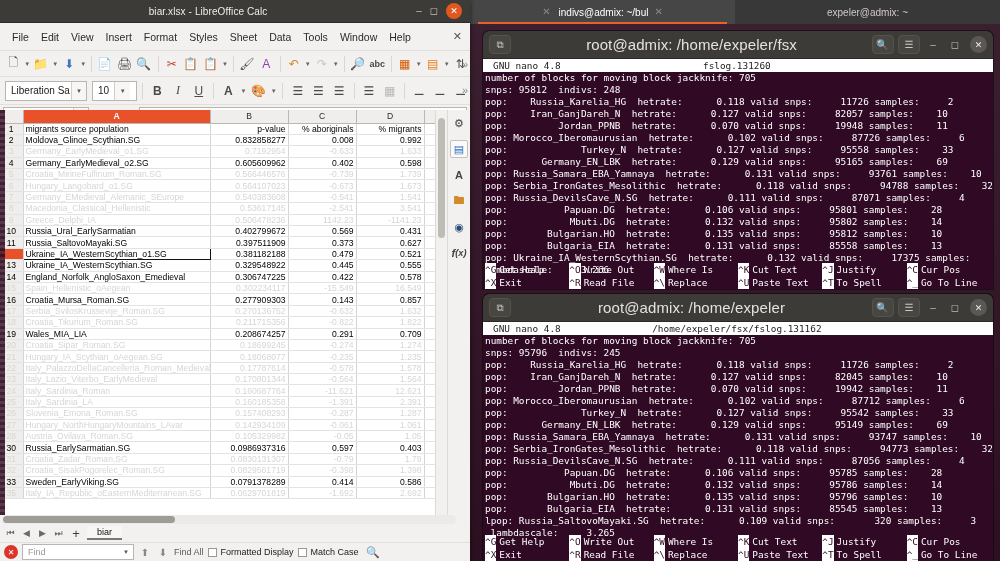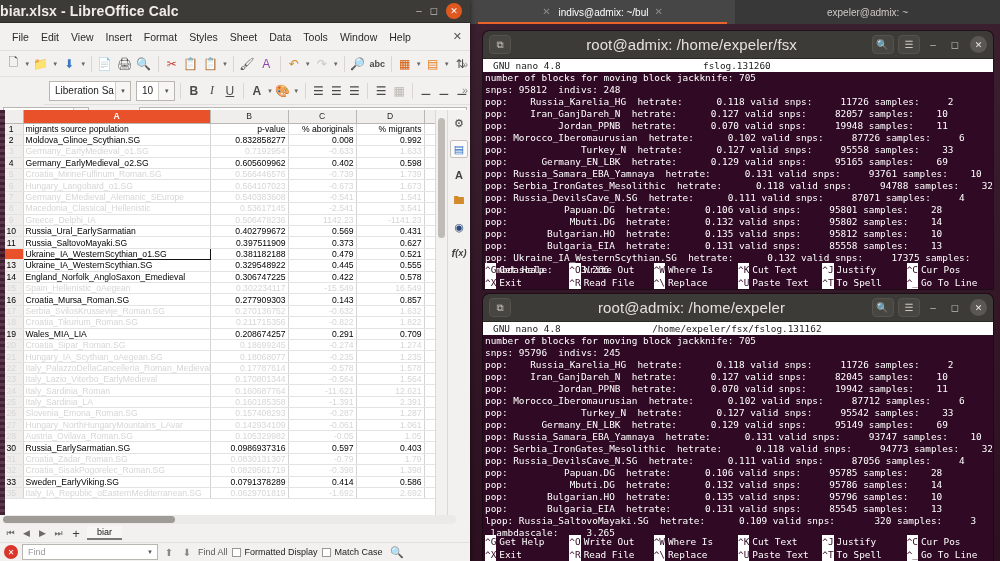--- a/index.html
+++ b/index.html
@@ -136,22 +136,22 @@
     overflow: hidden;
     box-shadow: 1px 0 4px rgba(0,0,0,.4);
   }
   .calc-title {
     height: 23px; background: #3c3b37;
     display: flex; align-items: center;
     position: relative;
     border-bottom: 1px solid #2b2a27;
   }
   .calc-title .ct-text {
-    flex: 1; 
-    font-size: 14px; color: #f0ece9; font-weight: bold;
+    flex: 1; text-align: center;
+    font-size: 10px; color: #f0ece9; font-weight: normal;
     letter-spacing: .1px;
   }
   .ct-btns { display: flex; align-items: center; gap: 8px; padding-right: 8px; }
   .ct-min, .ct-max { color: #c3bebb; font-size: 10px; line-height: 1; }
   .ct-close {
     width: 16px; height: 16px; border-radius: 50%;
     background: #e0581f; color: #fff;
     display: flex; align-items: center; justify-content: center;
     font-size: 9px;
   }
@@ -185,21 +185,20 @@
     position: absolute; right: 2px; top: 0; height: 26px;
     display: flex; align-items: center; color: #888; font-size: 11px;
   }
 
   .fmtbar {
     height: 28px; background: #f3f1ef;
     display: flex; align-items: center;
     padding-left: 5px; gap: 2px;
     border-bottom: 1px solid #e2e0dd;
     position: relative;
-    margin-left: 44px;
   }
   .combo {
     height: 20px; background: #fff; border: 1px solid #b9b6b2;
     display: flex; align-items: center;
     font-size: 10px; color: #222;
   }
   .combo .ctext { padding: 0 5px; white-space: nowrap; overflow: hidden; }
   .combo .cbtn {
     width: 16px; height: 100%; border-left: 1px solid #d2cfcb;
     display: flex; align-items: center; justify-content: center;
@@ -326,21 +325,21 @@
   .findbar {
     height: 19px; display: flex; align-items: center; gap: 4px;
     padding-left: 4px; font-size: 9px; color: #333;
     border-top: 1px solid #e2e0dd;
   }
   .find-close {
     width: 14px; height: 14px; border-radius: 50%; background: #d9352a;
     color: #fff; font-size: 8px; display: flex; align-items: center; justify-content: center;
   }
   .find-input {
-    width: 136px; height: 16px; background: #fff; border: 1px solid #b9b6b2;
+    width: 112px; height: 16px; background: #fff; border: 1px solid #b9b6b2;
     display: flex; align-items: center; font-size: 9px; color: #999;
   }
   .find-input .fi-v { flex: 1; padding-left: 5px; }
   .find-input .fi-b { width: 14px; text-align: center; font-size: 6px; color: #555; }
   .fb-arrow { font-size: 10px; color: #8b8885; width: 14px; text-align: center; }
   .fb-label { color: #5c5a57; font-size: 9px; }
   .chk { width: 9px; height: 9px; border: 1px solid #9b9894; background: #fff; }
   .chk-lbl { font-size: 9px; color: #222; }
   .find-magnify { font-size: 11px; color: #3b3b3b; margin-left: 4px; }
 </style>

